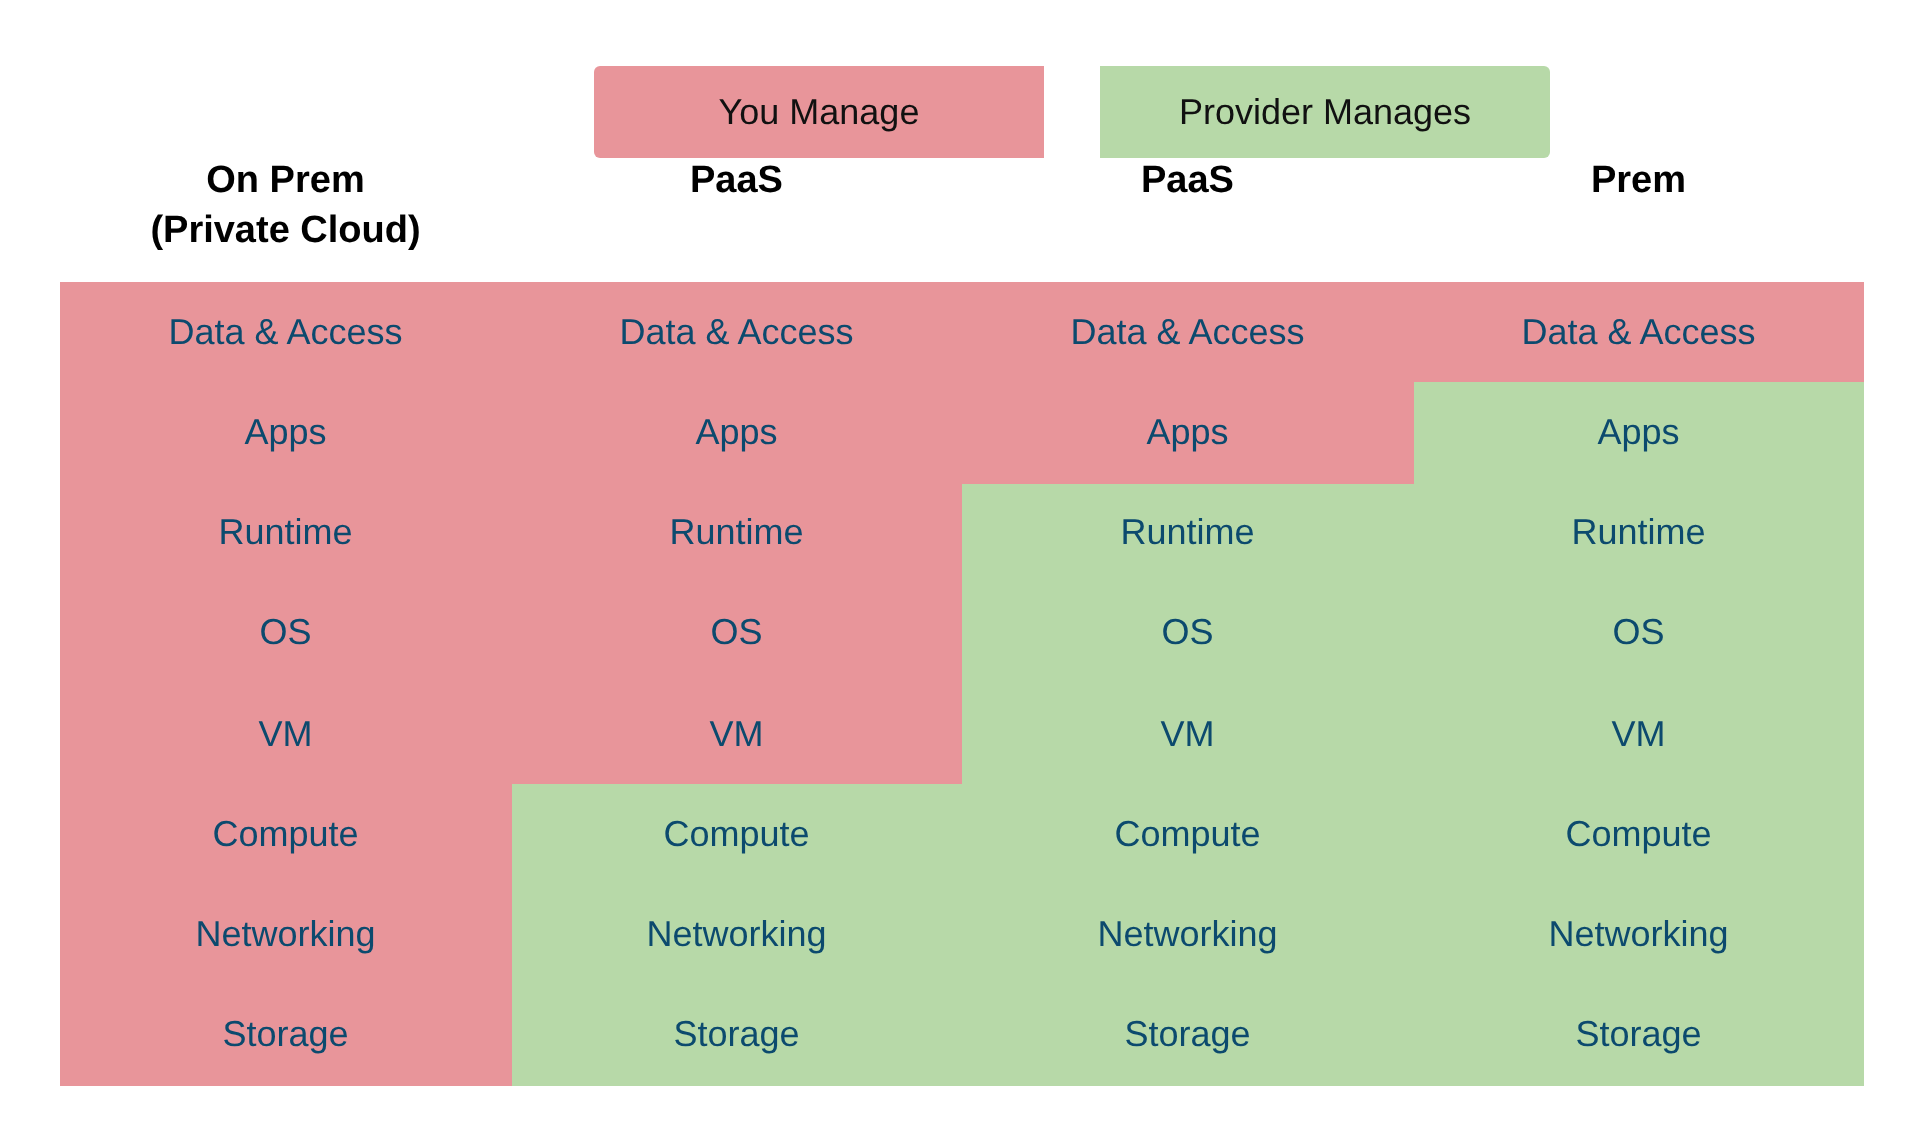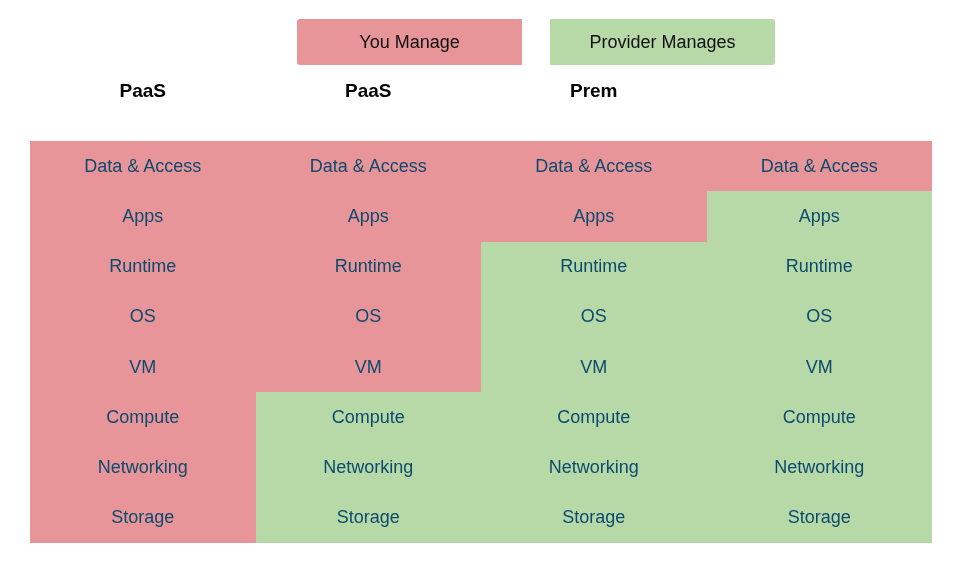--- a/index.html
+++ b/index.html
@@ -12,21 +12,21 @@
     height: 562px;
     position: relative;
     font-family: "Liberation Sans", sans-serif;
     overflow: hidden;
   }
 
   
   #legend {
     position: absolute;
     left: 257px;
-    top: 19px;
+    top: 33px;
     width: 376px;
     height: 46px;
     display: flex;
     padding-left: 40px;
   }
   .legend-cell {
     flex: 0 0 225px;
     height: 46px;
     display: flex;
     align-items: center;
@@ -95,20 +95,24 @@
 </head>
 <body>
 
 <div id="legend">
   <div class="legend-cell you">You Manage</div>
   <div class="legend-cell provider">Provider Manages</div>
 </div>
 
 <div id="headers">
   <div class="col-header">
+    <span>On Prem</span>
+    <span class="line2">(Private Cloud)</span>
+  </div>
+  <div class="col-header">
     <span>PaaS</span>
   </div>
   <div class="col-header">
     <span>PaaS</span>
   </div>
   <div class="col-header">
     <span>Prem</span>
   </div>
 </div>
 

